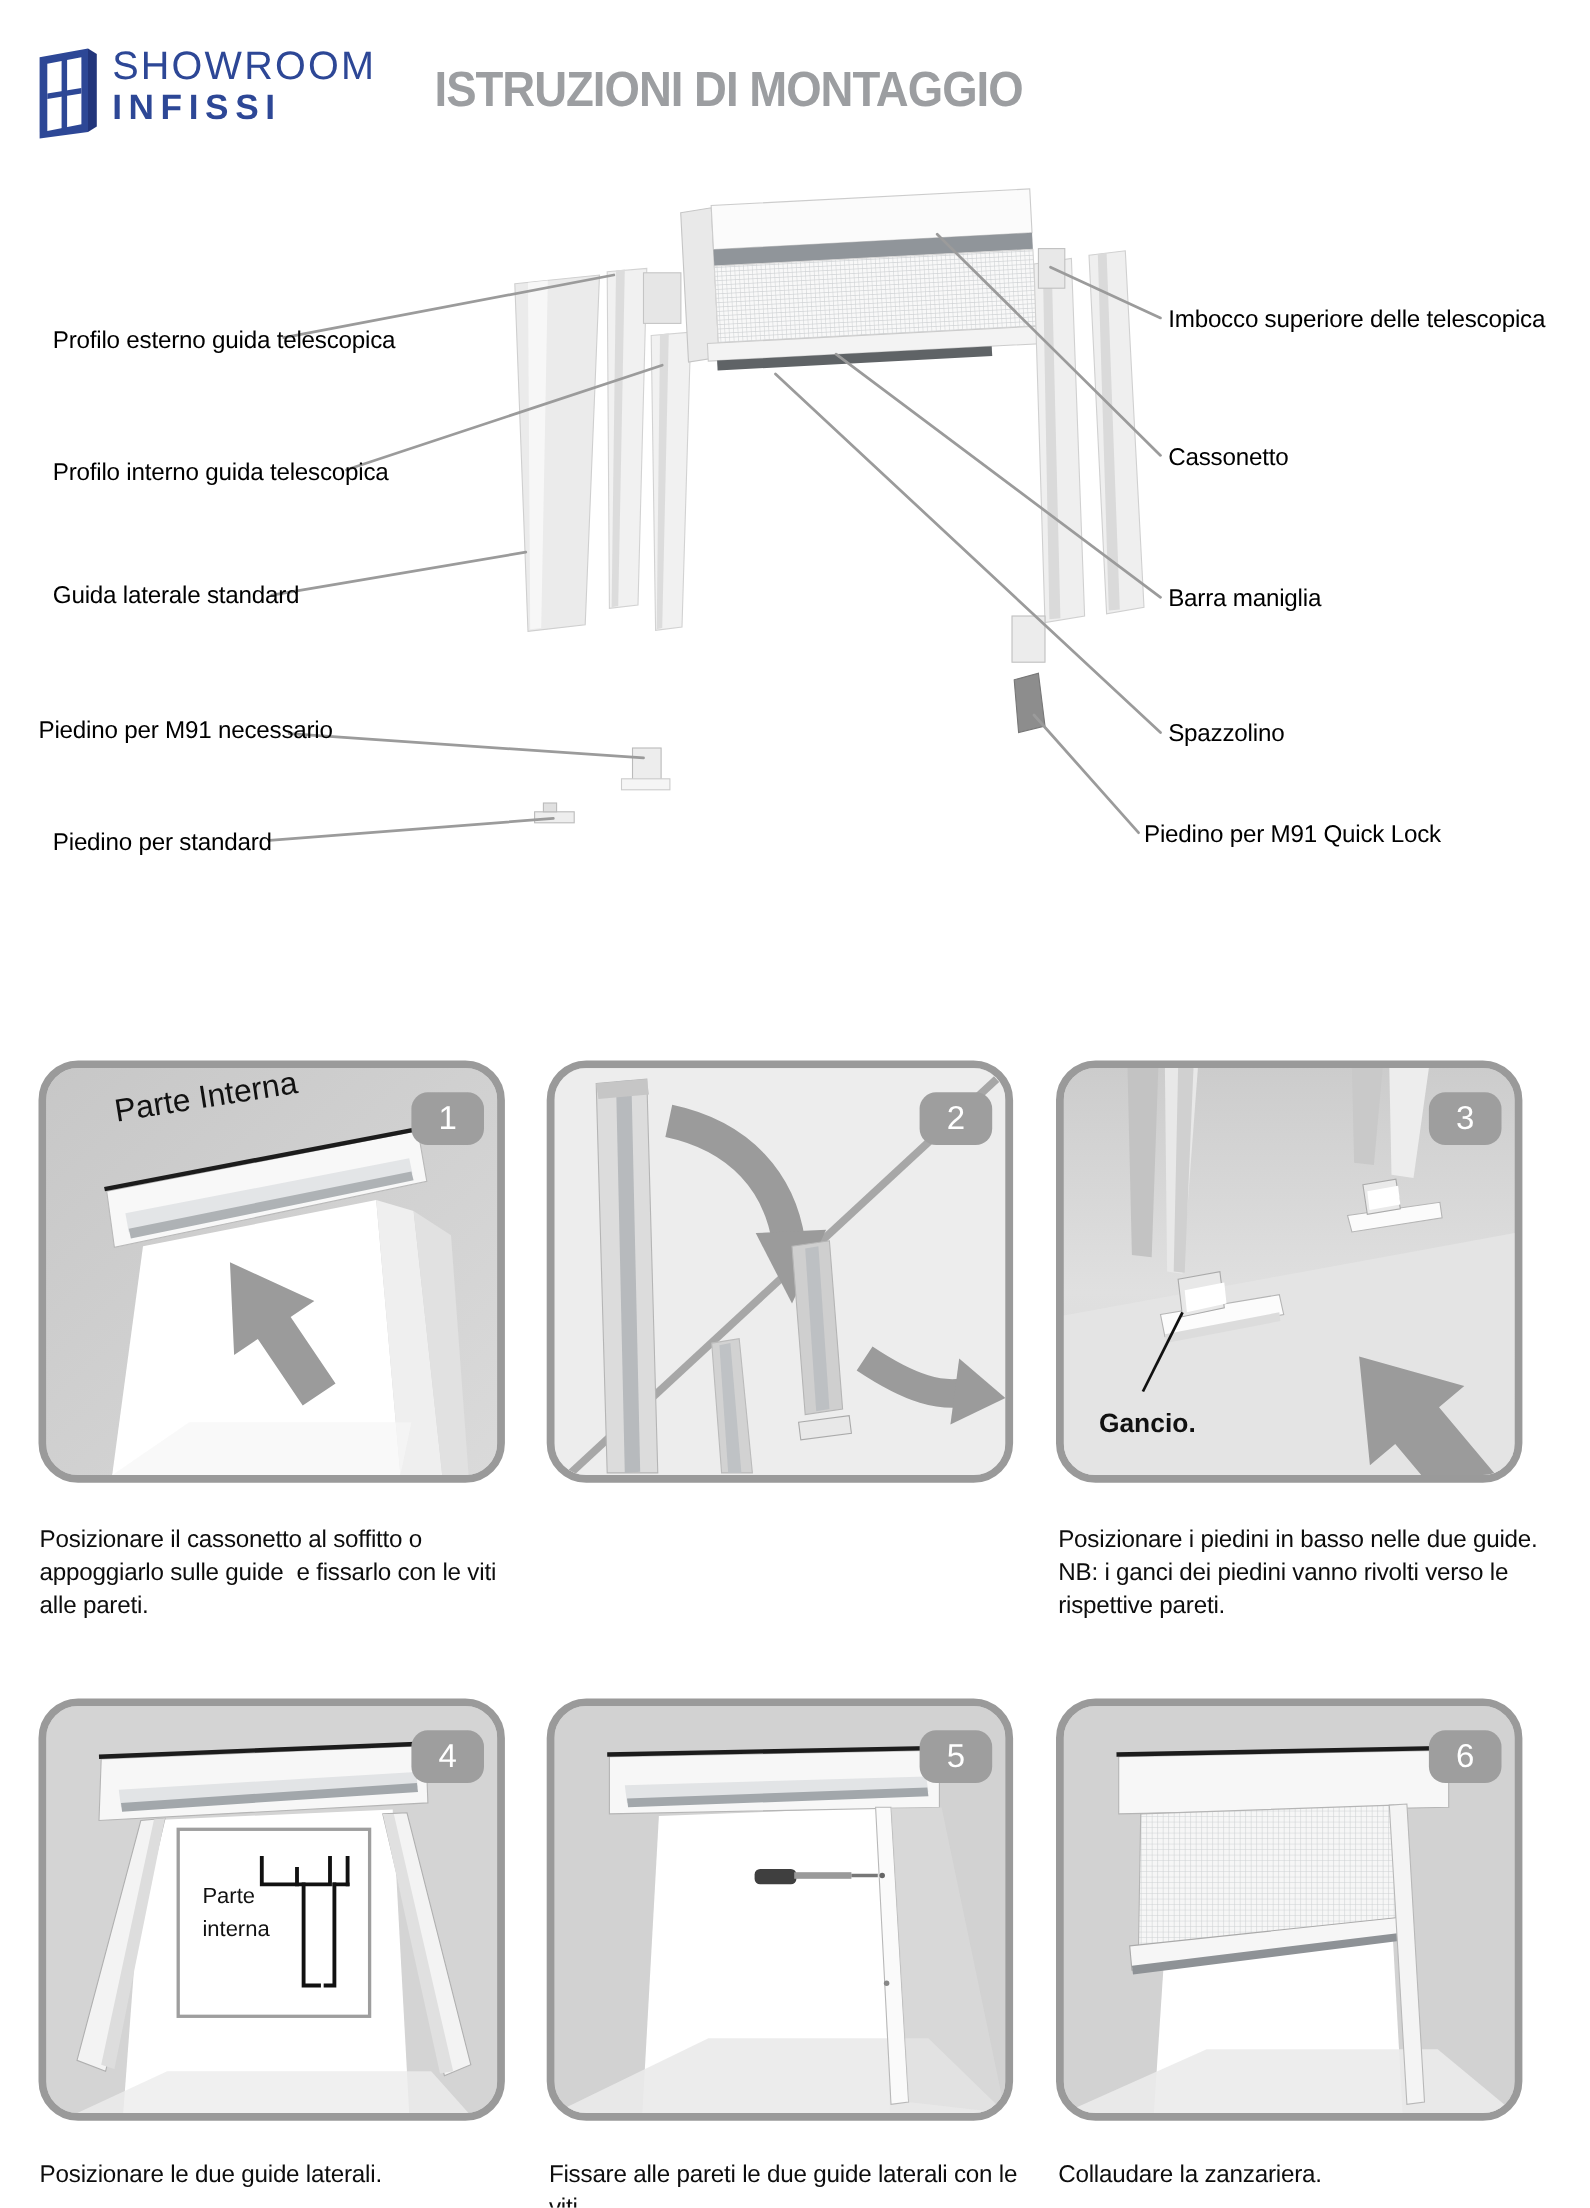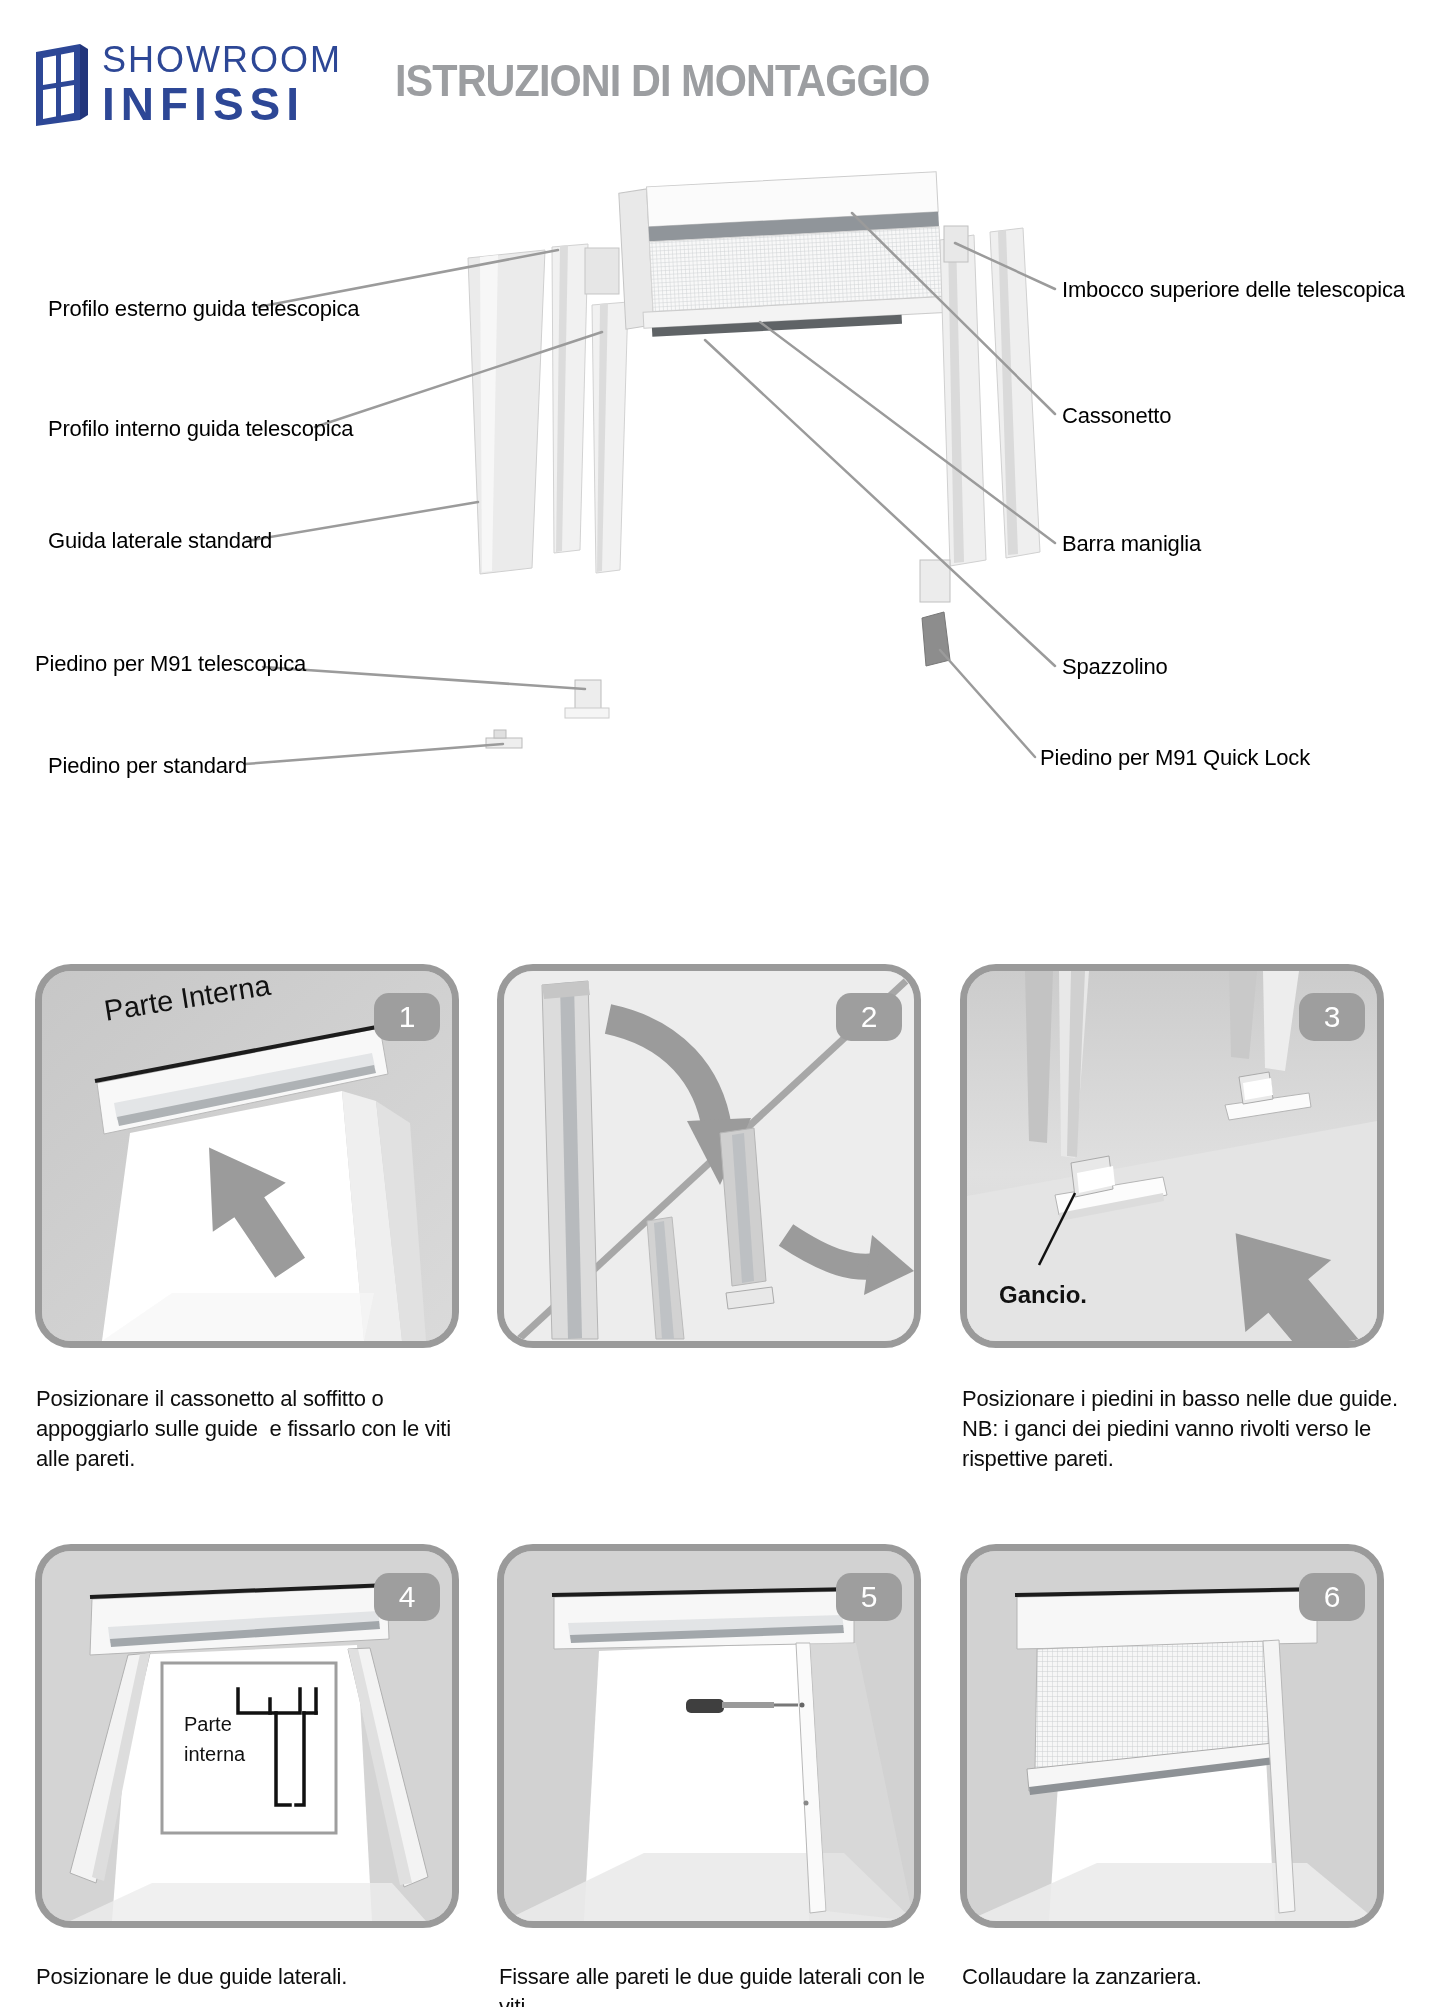--- a/index.html
+++ b/index.html
@@ -4,21 +4,21 @@
 <style>
   html,body{margin:0;padding:0;background:#fff;}
   .page{position:relative;width:1445px;height:2007px;background:#fff;overflow:hidden;
         font-family:"Liberation Sans",sans-serif;color:#000;}
 
   
   .brand{position:absolute;left:30px;top:42px;display:flex;}
   .brand-icon{width:64px;height:86px;}
   .brand-text{margin-left:8px;}
   .brand-l1{font-size:36px;font-weight:400;color:#2d4796;letter-spacing:2px;line-height:1;}
-  .brand-l2{font-size:46px;font-weight:700;color:#2d4796;letter-spacing:6px;line-height:1;margin-top:3px;}
+  .brand-l2{font-size:32px;font-weight:700;color:#2d4796;letter-spacing:6px;line-height:1;margin-top:3px;}
   .doc-title{position:absolute;left:395px;top:55px;font-size:45px;font-weight:700;color:#9c9ea1;
              letter-spacing:-1px;transform:scaleX(.92);transform-origin:left top;white-space:nowrap;}
 
   
   .dia-svg{position:absolute;left:0;top:0;}
   .lbl{position:absolute;font-size:22px;letter-spacing:-0.2px;white-space:nowrap;color:#000;}
 
   
   .banner{position:absolute;left:462px;top:900px;width:476px;height:42px;background:#9e9e9e;
           border-radius:13px;display:flex;align-items:center;justify-content:center;}
@@ -123,21 +123,21 @@
       <line x1="1055" y1="414" x2="852" y2="213"></line>
       <line x1="1055" y1="543" x2="760" y2="322"></line>
       <line x1="1055" y1="666" x2="705" y2="340"></line>
       <line x1="1035" y1="757" x2="940" y2="650"></line>
     </g>
   </svg>
 
   <div class="lbl" style="left:48px;top:296px">Profilo esterno guida telescopica</div>
   <div class="lbl" style="left:48px;top:416px">Profilo interno guida telescopica</div>
   <div class="lbl" style="left:48px;top:528px">Guida laterale standard</div>
-  <div class="lbl" style="left:35px;top:651px">Piedino per M91 telescopica</div>
+  <div class="lbl" style="left:35px;top:651px">Piedino per M91 necessario</div>
   <div class="lbl" style="left:48px;top:753px">Piedino per standard</div>
   <div class="lbl" style="left:1062px;top:277px">Imbocco superiore delle telescopica</div>
   <div class="lbl" style="left:1062px;top:403px">Cassonetto</div>
   <div class="lbl" style="left:1062px;top:531px">Barra maniglia</div>
   <div class="lbl" style="left:1062px;top:654px">Spazzolino</div>
   <div class="lbl" style="left:1040px;top:745px">Piedino per M91 Quick Lock</div>
 
 
   <div class="panel" style="left:35px;top:964px">
     <div class="badge">1</div>

